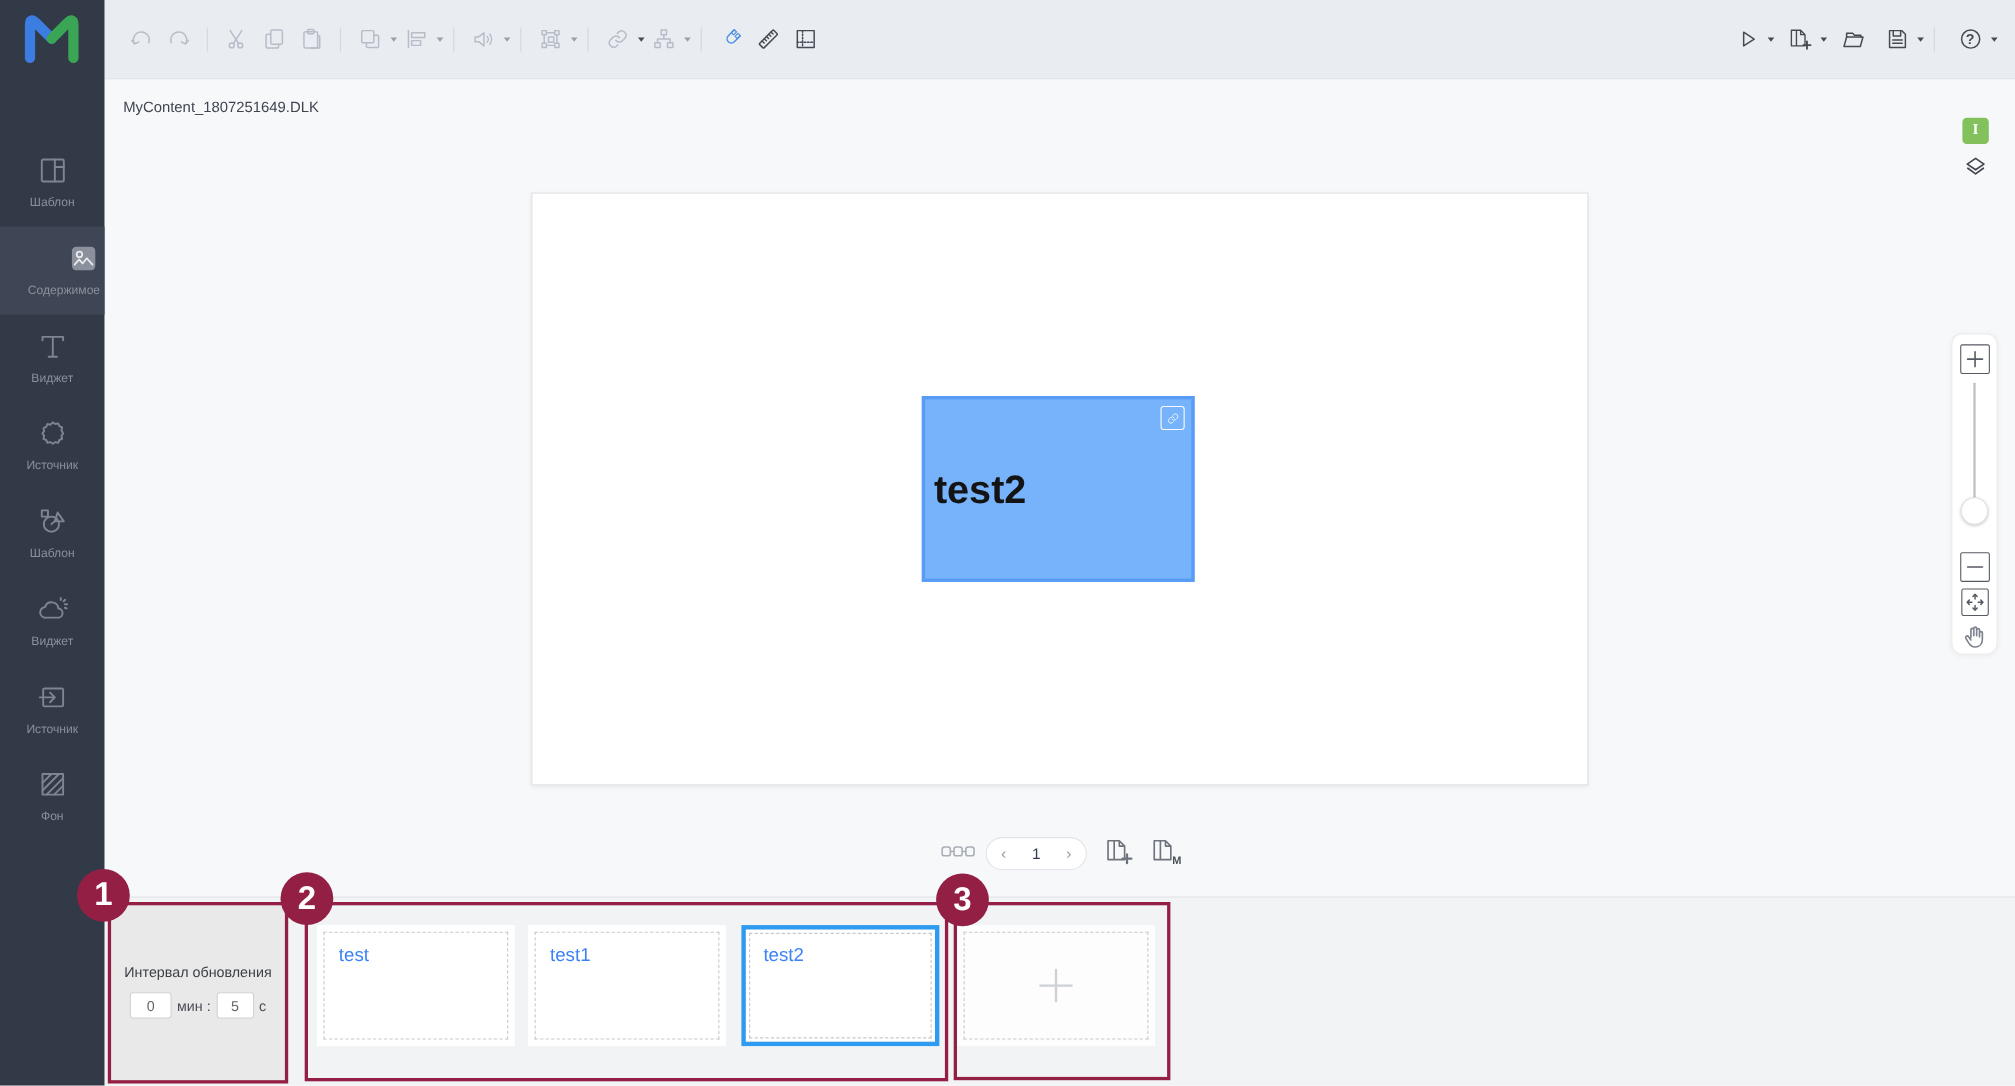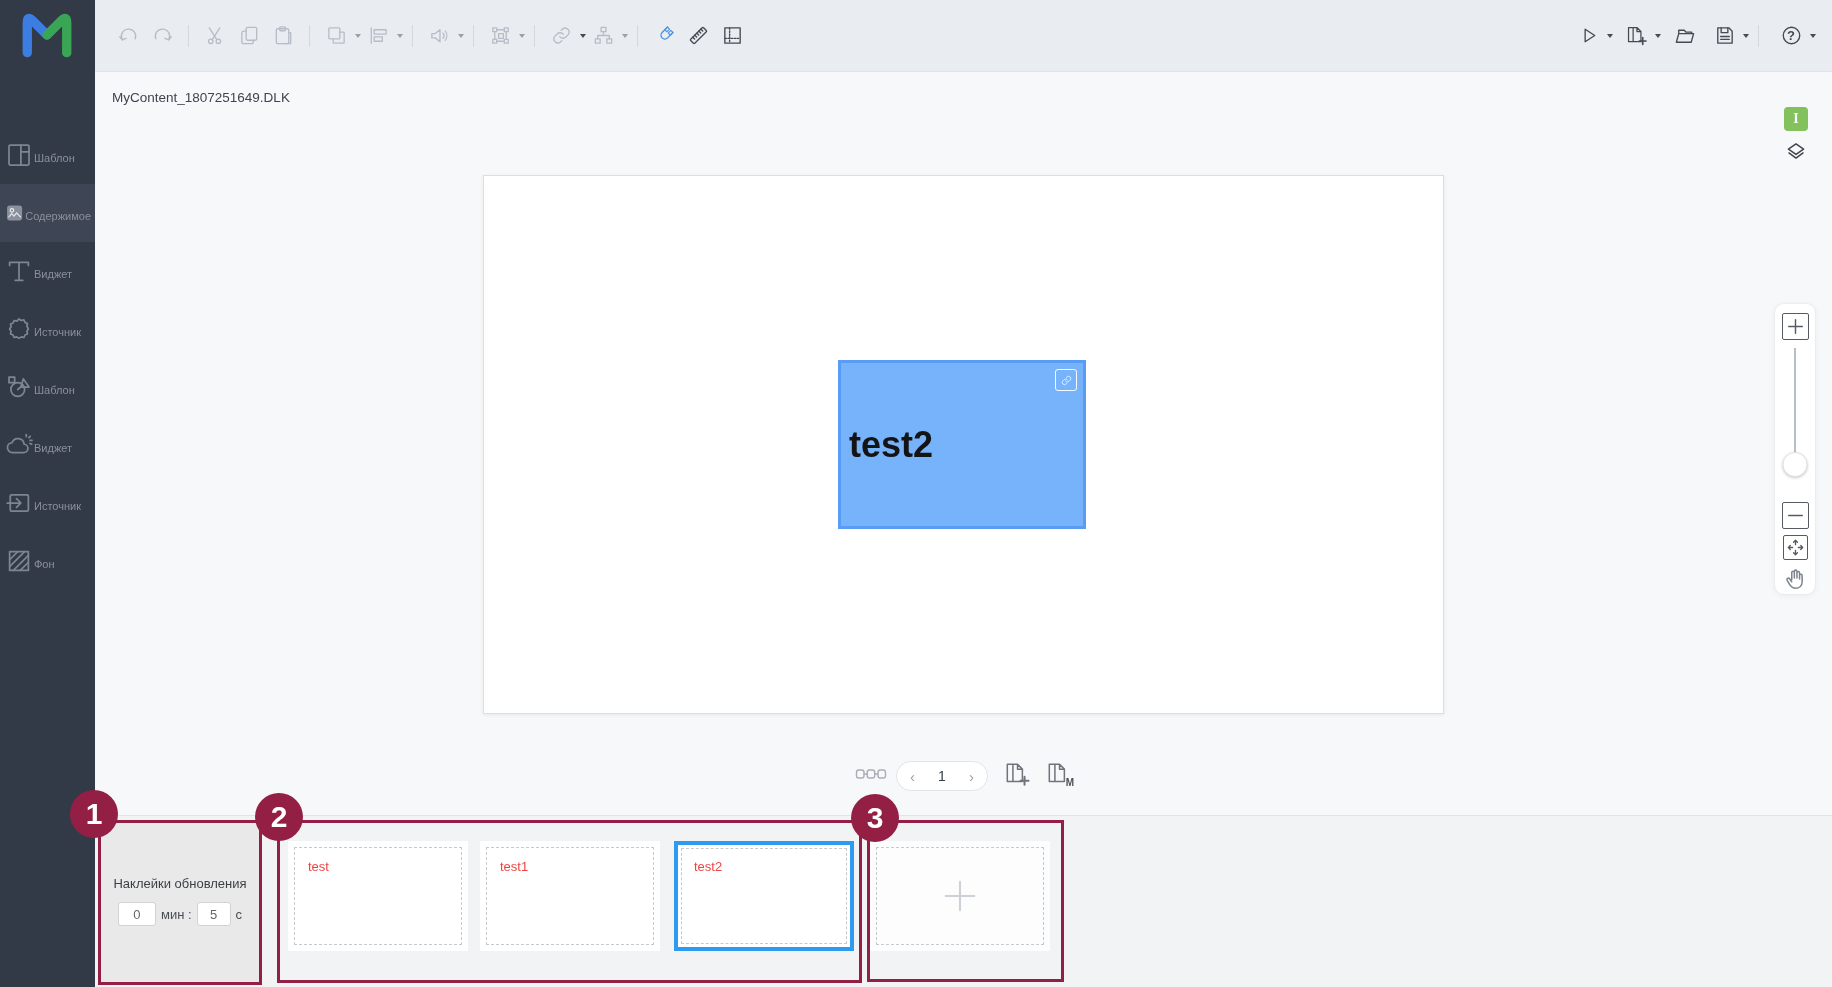--- a/index.html
+++ b/index.html
@@ -4,22 +4,22 @@
 <style>
   * { margin:0; padding:0; box-sizing:border-box; }
   html,body { width:1832px; height:987px; }
   body { position:relative; overflow:hidden; background:#f7f8fa;
          font-family:"Liberation Sans", sans-serif; color:#3f4450; }
 
   
   .sidebar { position:absolute; left:0; top:0; width:95px; height:987px; background:#333a47; z-index:5; }
   .logo { position:absolute; left:20px; top:10px; width:54px; height:48px; }
   .nav { position:absolute; top:126px; left:0; right:0; }
-  .nav-item { padding:14px 4px; display:flex; flex-direction:row; align-items:center; cursor:pointer; }
-  .nav-item.active { background:#3e4554; }
+  .nav-item { padding:14px 4px; display:flex; flex-direction:column; align-items:center; cursor:pointer; }
+  .nav-item.active { background:#3e4554;align-items:flex-end; }
   .nav-item .nico { width:30px; height:30px; color:#7d8591; }
   .nav-item .nlabel { margin-top:8px; font-size:11px; line-height:1.25; color:#8a909b; text-align:center; }
   .ic { stroke:currentColor; fill:none; stroke-width:1.4; stroke-linecap:round; stroke-linejoin:round; }
 
   
   .toolbar { position:absolute; left:95px; right:0; top:0; height:72px; background:#e9ecf1;
              border-bottom:1px solid #e0e4ea; display:flex; align-items:center; padding:0 16px; z-index:4; }
   .tb-btn { width:34px; height:34px; display:flex; align-items:center; justify-content:center;
             color:#b7bdc8; cursor:pointer; position:relative; }
   .tb-btn.dark { color:#454a53; }
@@ -72,21 +72,21 @@
   .pill-page { font-size:14px; color:#333c4d; }
   .page-act { position:absolute; top:760px; width:30px; height:30px; color:#6f747c; cursor:pointer; }
   .page-act svg { width:28px; height:28px; }
   .m-glyph { position:absolute; right:1px; bottom:2px; font-size:10px; font-weight:bold; color:#4a4f57; }
 
   
   .strip { position:absolute; left:95px; right:0; top:815px; height:172px; background:#f2f3f5;
            border-top:1px solid #e1e3e6; z-index:1; }
   .thumb { position:absolute; top:841px; width:180px; height:110px; background:#fff; z-index:2; cursor:pointer; }
   .thumb .dash { position:absolute; inset:6px; border:1px dashed #c7c9cc; }
-  .thumb .t-label { position:absolute; left:20px; top:18px; font-size:13px; color:#ef4444; }
+  .thumb .t-label { position:absolute; left:20px; top:18px; font-size:17px; color:#3b82f6; }
   .thumb.selected { border:4px solid #2e9bf0; }
   .thumb.selected .dash { inset:3px; }
   .thumb.selected .t-label { left:16px; top:14px; }
   .thumb.add-card { background:#fdfdfd; }
   .plus-sign { position:absolute; left:50%; top:50%; transform:translate(-50%,-50%); width:36px; height:36px; color:#cdd0d4; }
 
   
   .interval-panel { position:absolute; left:100px; top:822px; width:160px; height:161px; background:#e9e9e9; z-index:2; }
   .iv-title { position:absolute; left:0; right:0; top:54px; text-align:center; font-size:13px; color:#3b3f46; }
   .iv-row { position:absolute; left:0; right:0; top:80px; display:flex; align-items:center; justify-content:center; gap:5px; }
@@ -421,21 +421,21 @@
   <span class="t-label">test2</span>
 </div>
 <div class="thumb add-card" style="left:870px;">
   <div class="dash"></div>
   <svg class="plus-sign ic" viewBox="0 0 24 24" stroke-width="1.2">
       <path d="M12 2.5 V21.5 M2.5 12 H21.5"></path>
     </svg>
 </div>
 
 <div class="interval-panel">
-  <div class="iv-title">Наклейки обновления</div>
+  <div class="iv-title">Интервал обновления</div>
   <div class="iv-row">
     <input class="iv-input" value="0" style="">
     <span class="iv-lab">мин :</span>
     <input class="iv-input sec" value="5" style="">
     <span class="iv-lab">с</span>
   </div>
 </div>
 
 <div class="anno" style="left:98px; top:820px; width:164px; height:165px;"></div>
 <div class="anno" style="left:277px; top:820px; width:585px; height:163px;"></div>

